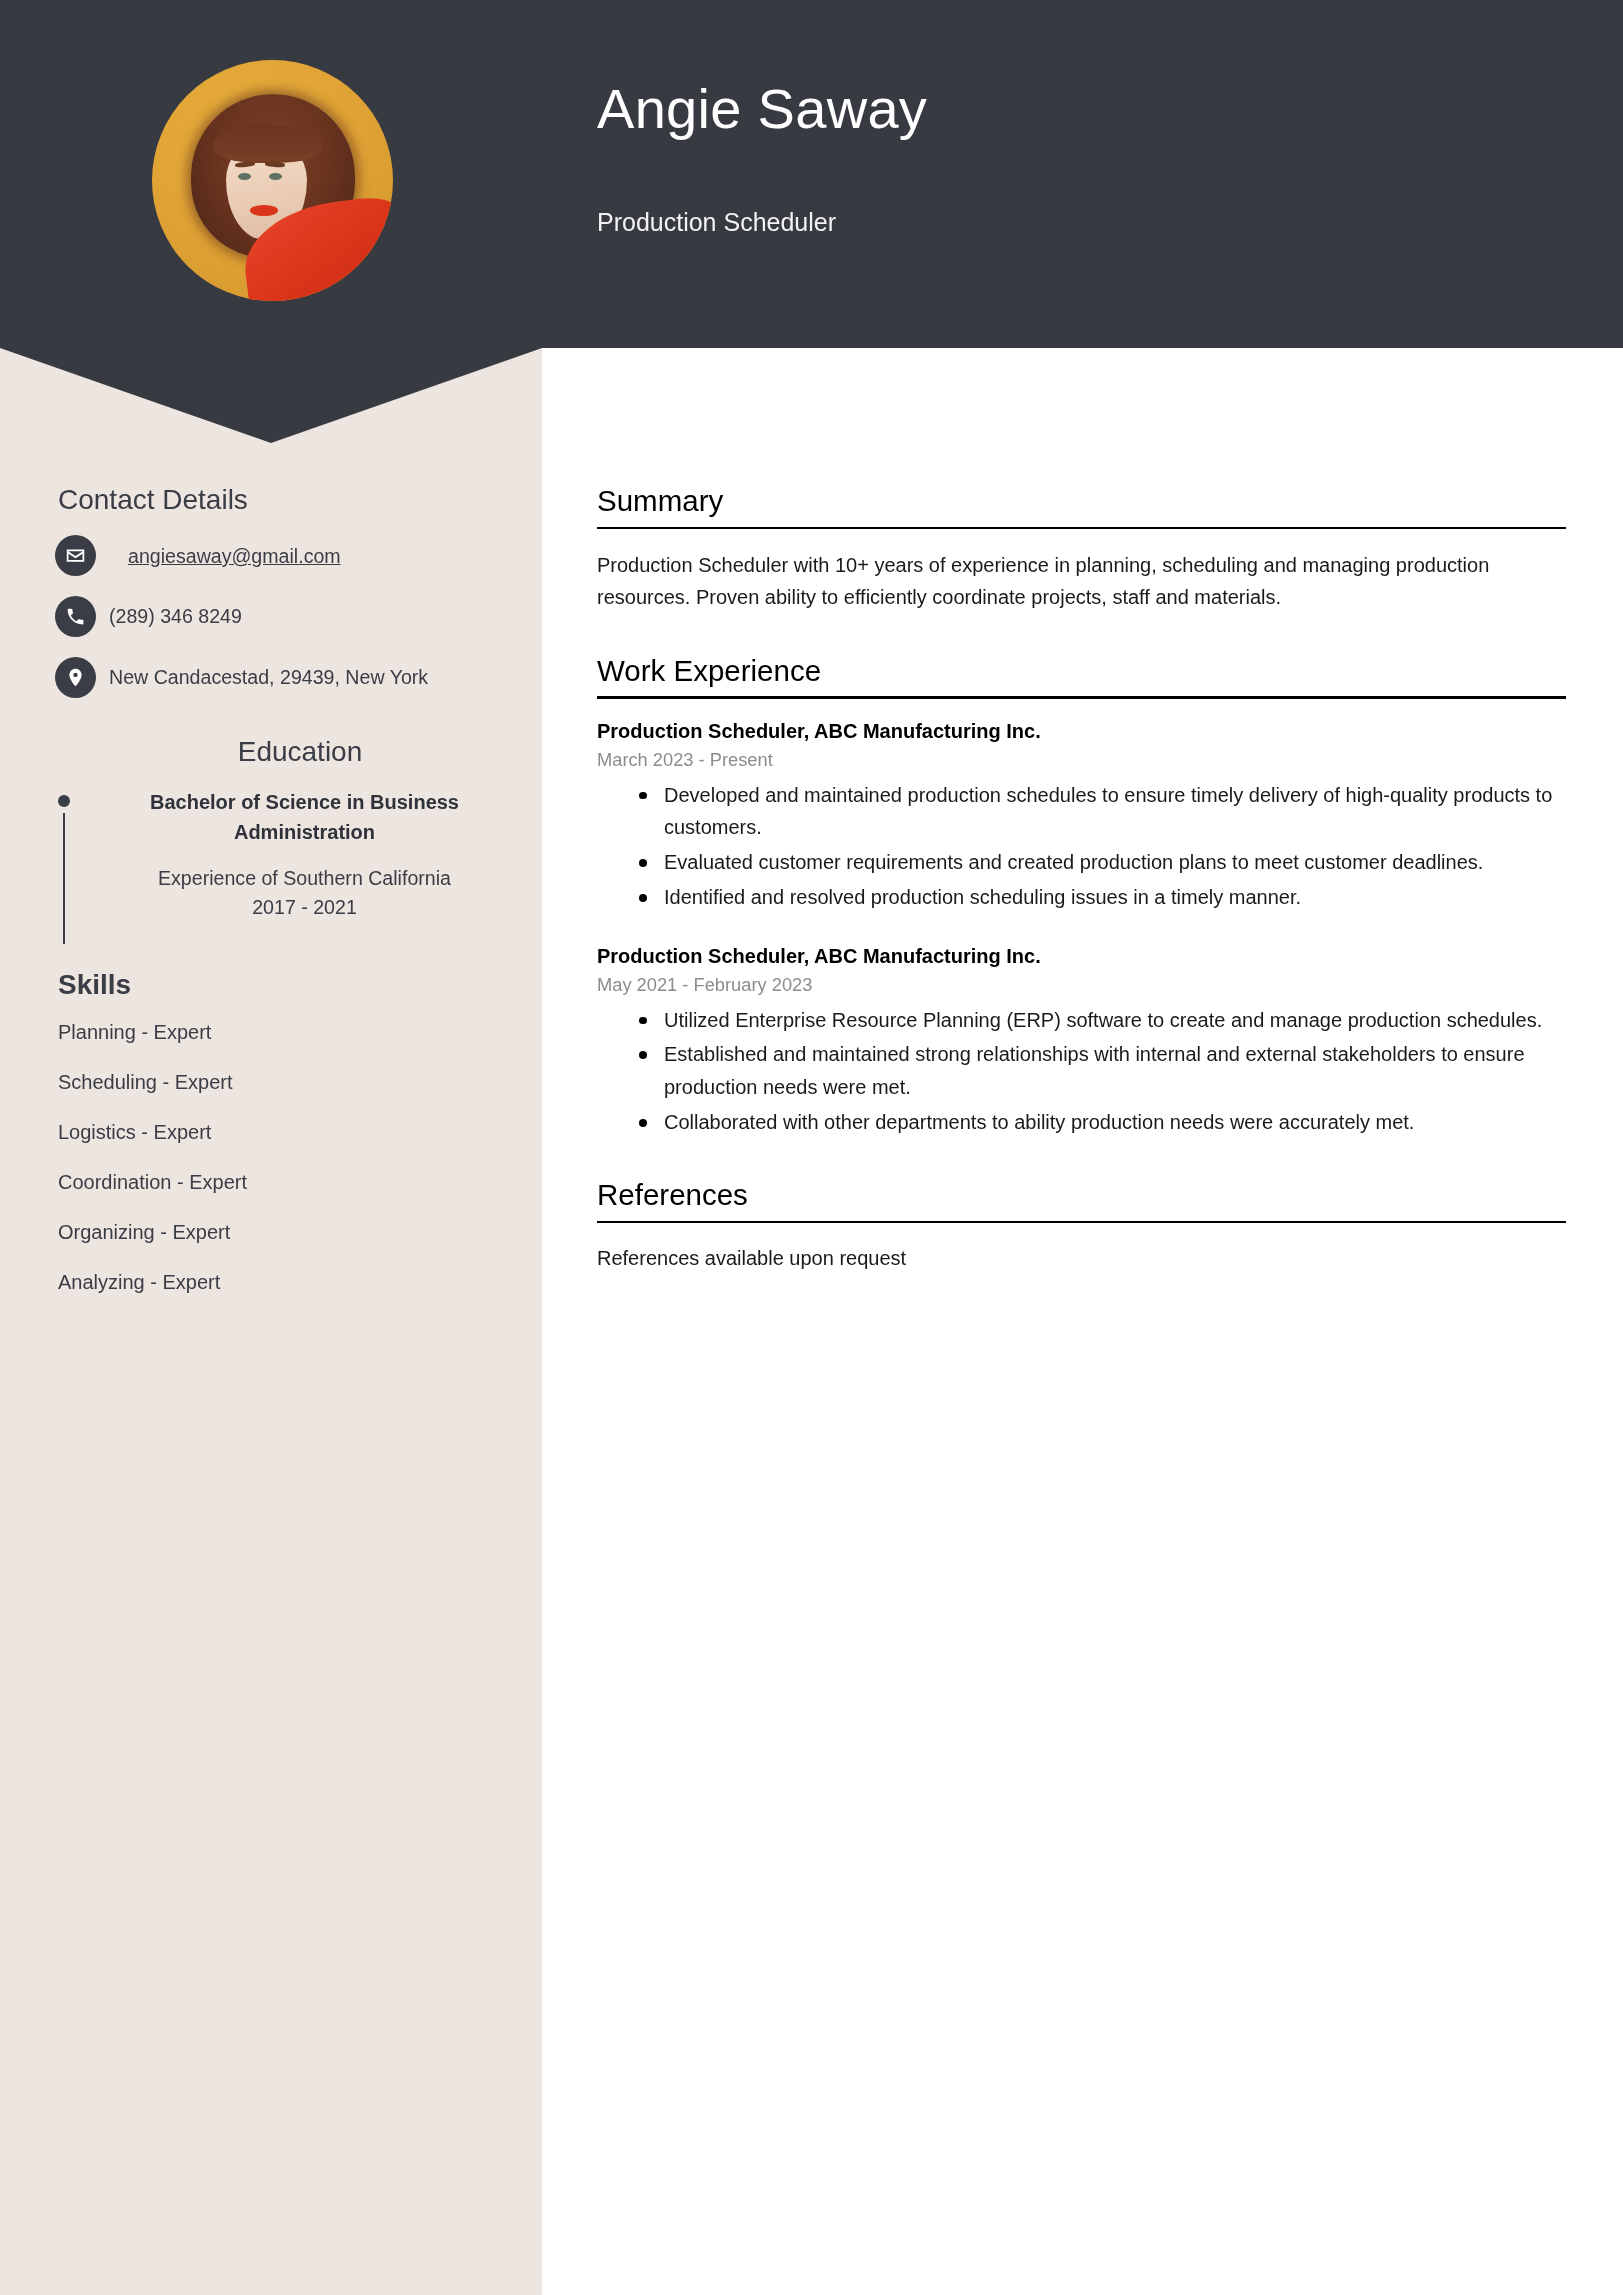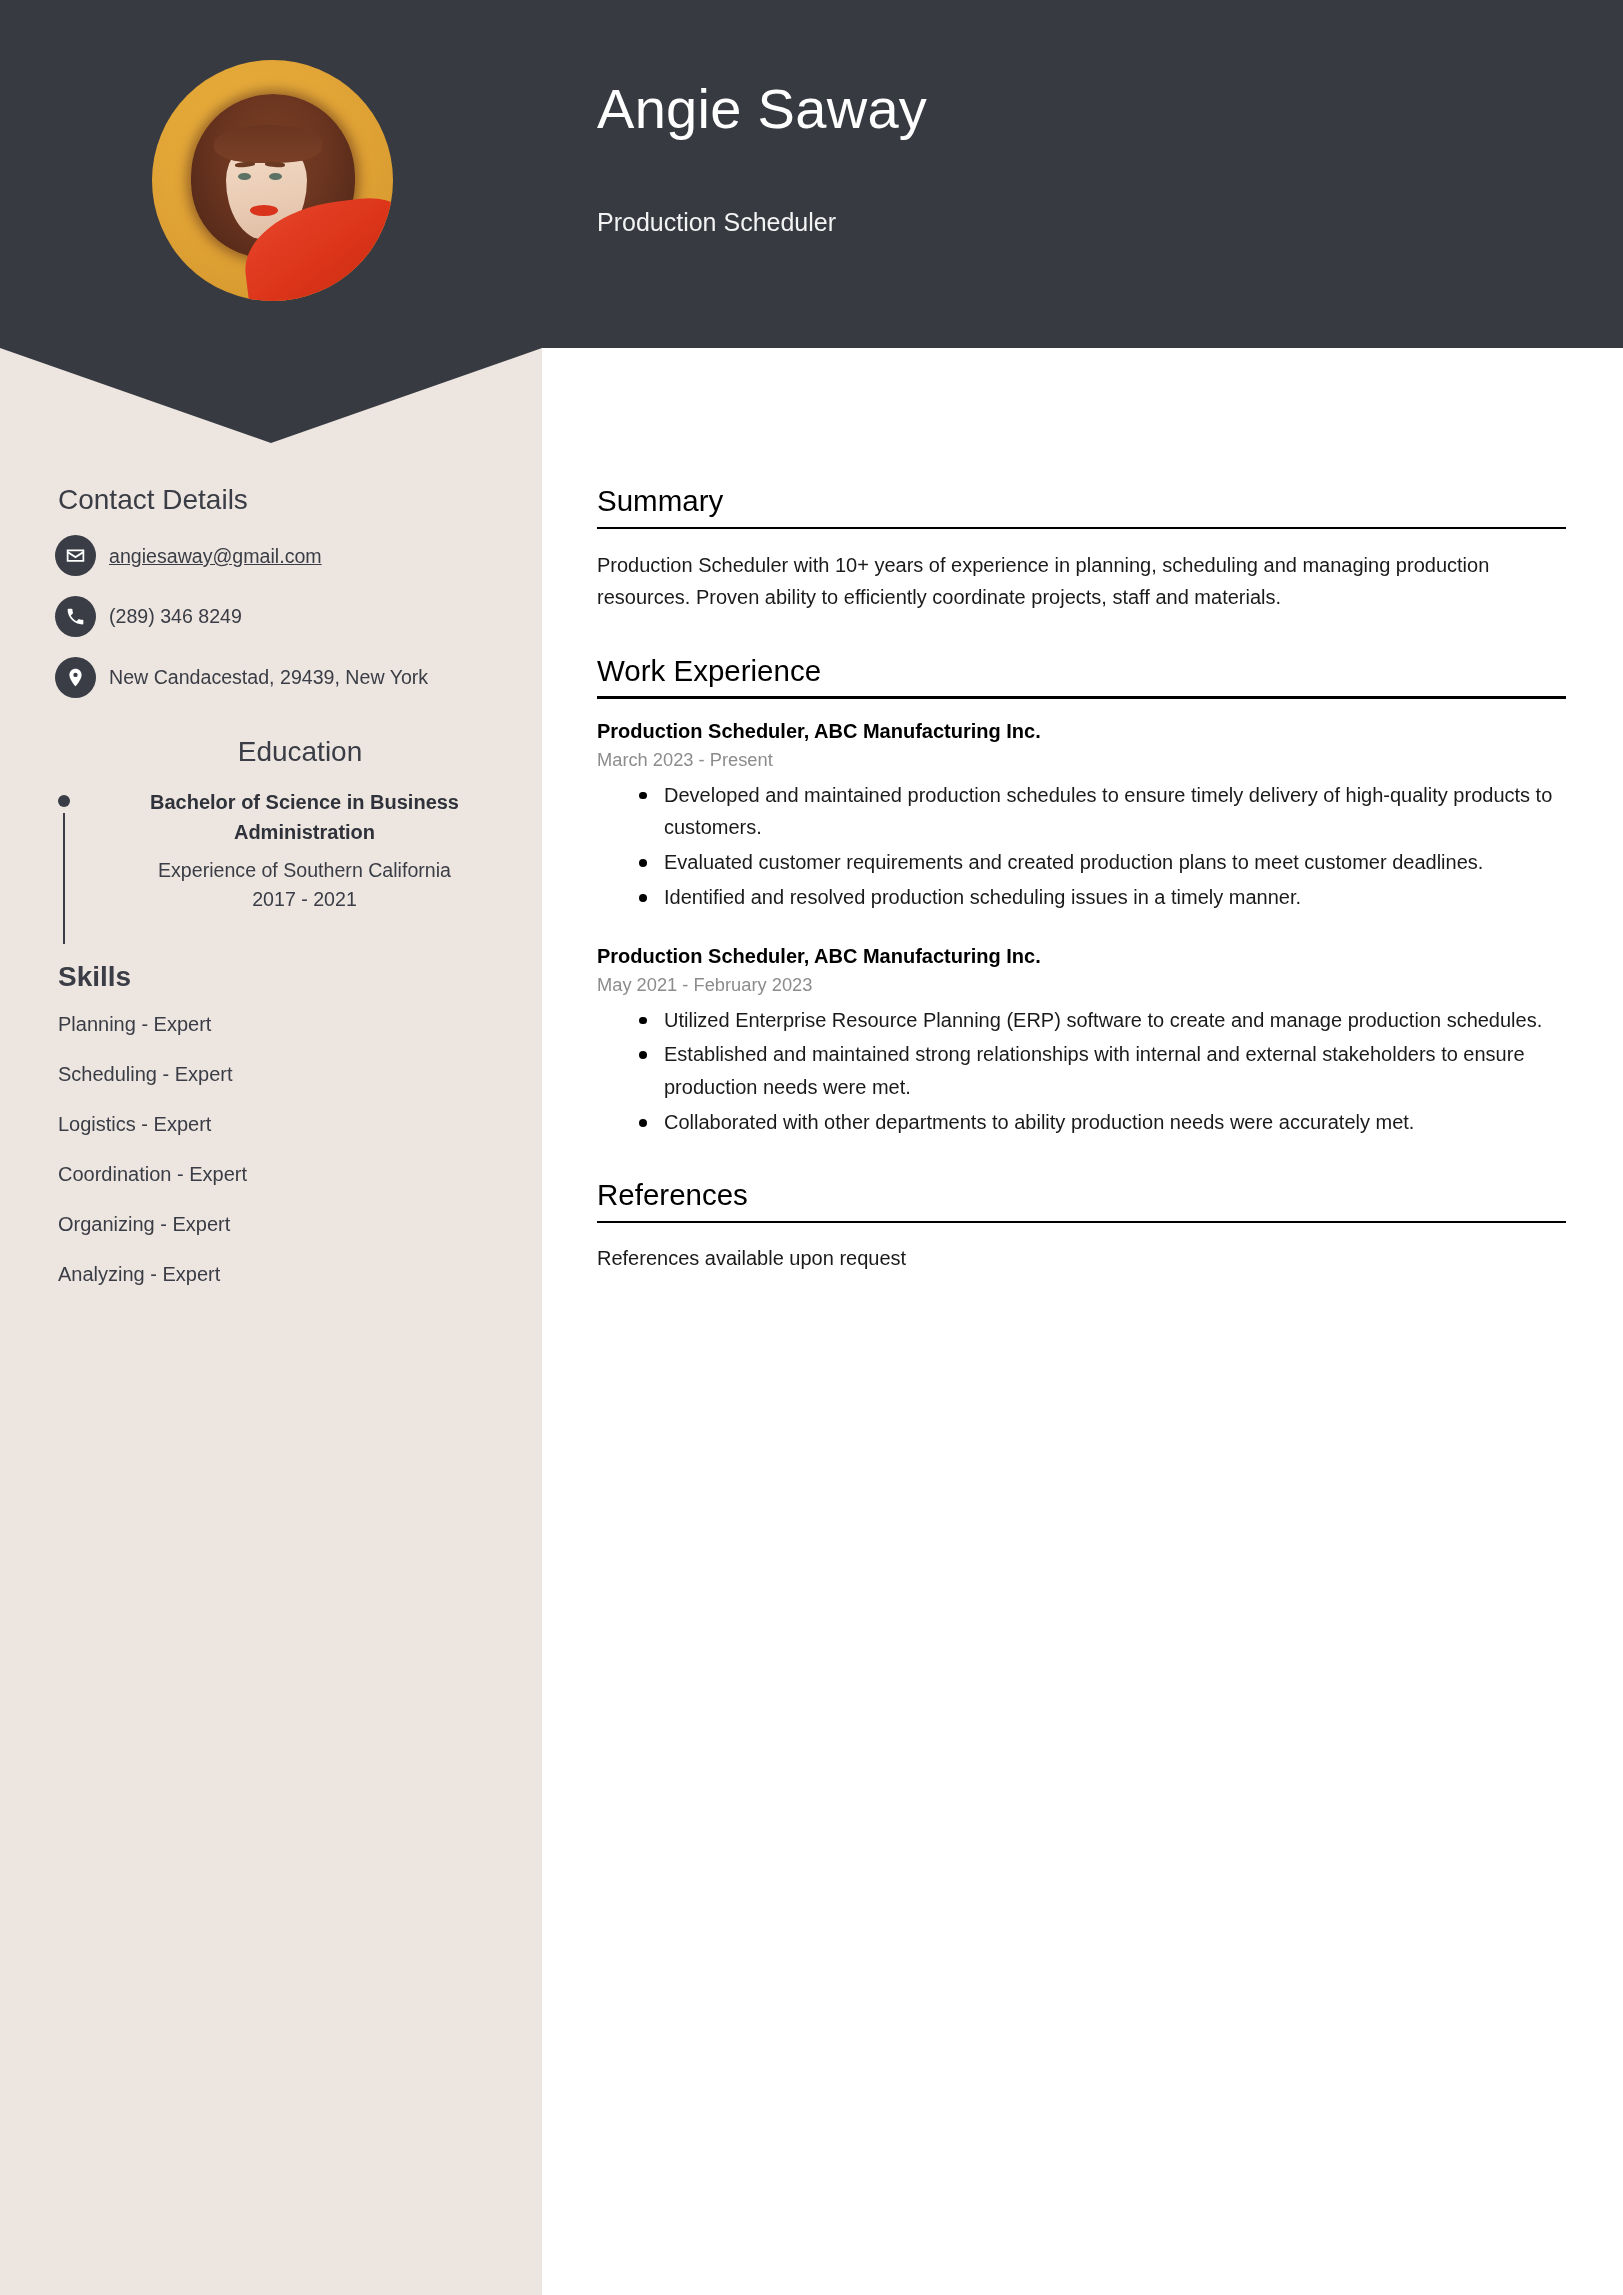--- a/index.html
+++ b/index.html
@@ -139,21 +139,21 @@
     margin-right: 13px;
   }
   .contact-icon svg { width: 21px; height: 21px; fill: #FFFFFF; display:block; }
   .contact-text {
     color: #3A3D45;
     font-size: 19.6px;
     line-height: 1.5;
     padding-top: 6.5px;
     word-break: break-word;
   }
-  .contact-text.link { text-decoration: underline; }
+  .contact-text.link { text-decoration: underline; margin-left: 19px; }
 
   
   #education-block { margin-top: 39px; text-align: center; }
   .edu-item {
     position: relative;
     margin: 0 0 0 58px;
     padding-left: 37px;
     width: 419px;
   }
   .edu-bullet {
@@ -165,21 +165,21 @@
   .edu-line {
     position: absolute; left: 5.2px; top: 26px;
     width: 2px; height: 131px;
     background: #3A3D45;
   }
   .edu-degree {
     color: #2F323A;
     font-size: 20px;
     font-weight: 700;
     line-height: 1.5;
-    margin: 0 0 9px 0;
+    margin: 0 0 17px 0;
   }
   .edu-school, .edu-dates {
     color: #3A3D45;
     font-size: 19.6px;
     font-weight: 400;
     line-height: 1.5;
     margin: 0;
   }
 
   

